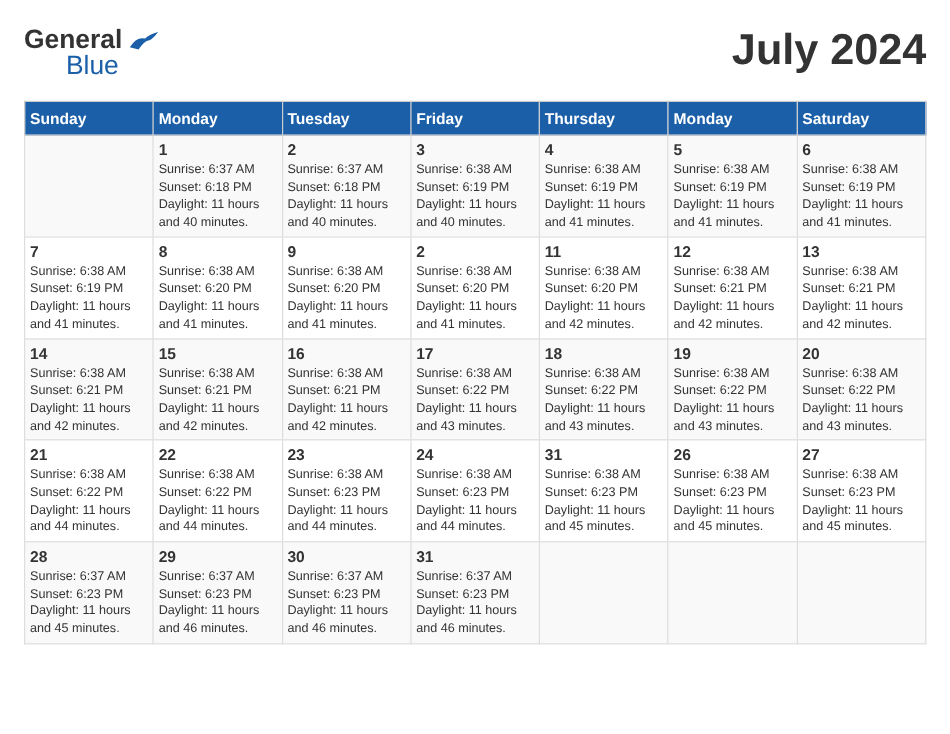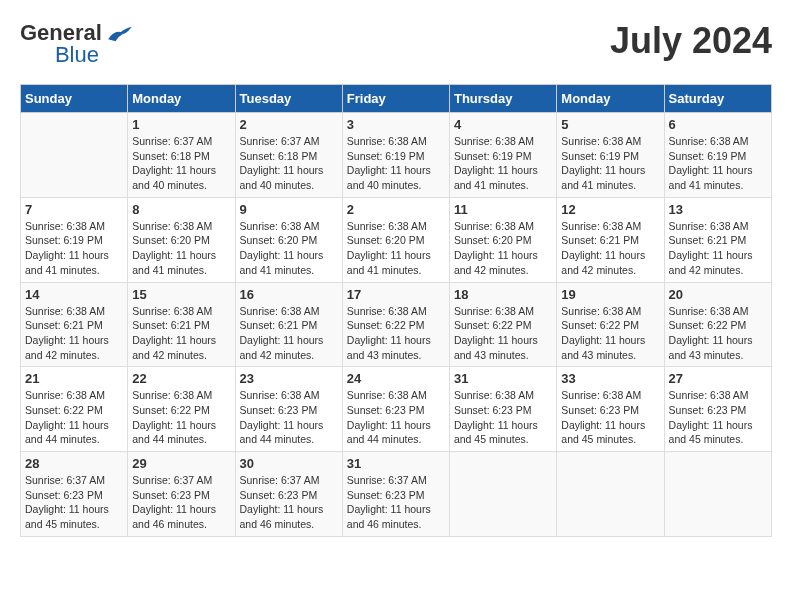--- a/index.html
+++ b/index.html
@@ -269,21 +269,21 @@
 Sunset: 6:23 PM
 Daylight: 11 hours and 44 minutes.</div>
         </td>
         <td>
           <span class="day-num">31</span>
           <div class="day-info" style="white-space: pre-line;">Sunrise: 6:38 AM
 Sunset: 6:23 PM
 Daylight: 11 hours and 45 minutes.</div>
         </td>
         <td>
-          <span class="day-num">33</span>
+          <span class="day-num">26</span>
           <div class="day-info" style="white-space: pre-line;">Sunrise: 6:38 AM
 Sunset: 6:23 PM
 Daylight: 11 hours and 45 minutes.</div>
         </td>
         <td>
           <span class="day-num">27</span>
           <div class="day-info" style="white-space: pre-line;">Sunrise: 6:38 AM
 Sunset: 6:23 PM
 Daylight: 11 hours and 45 minutes.</div>
         </td>

